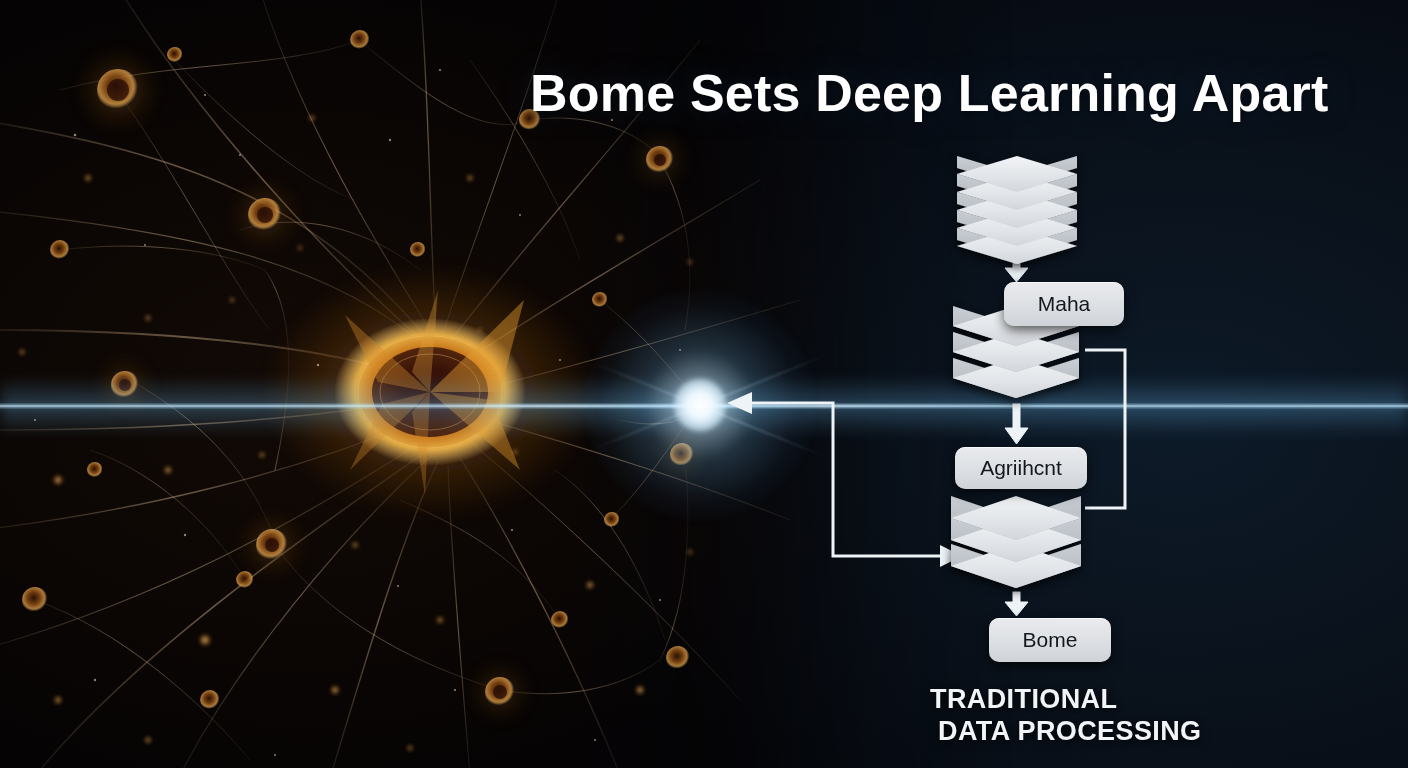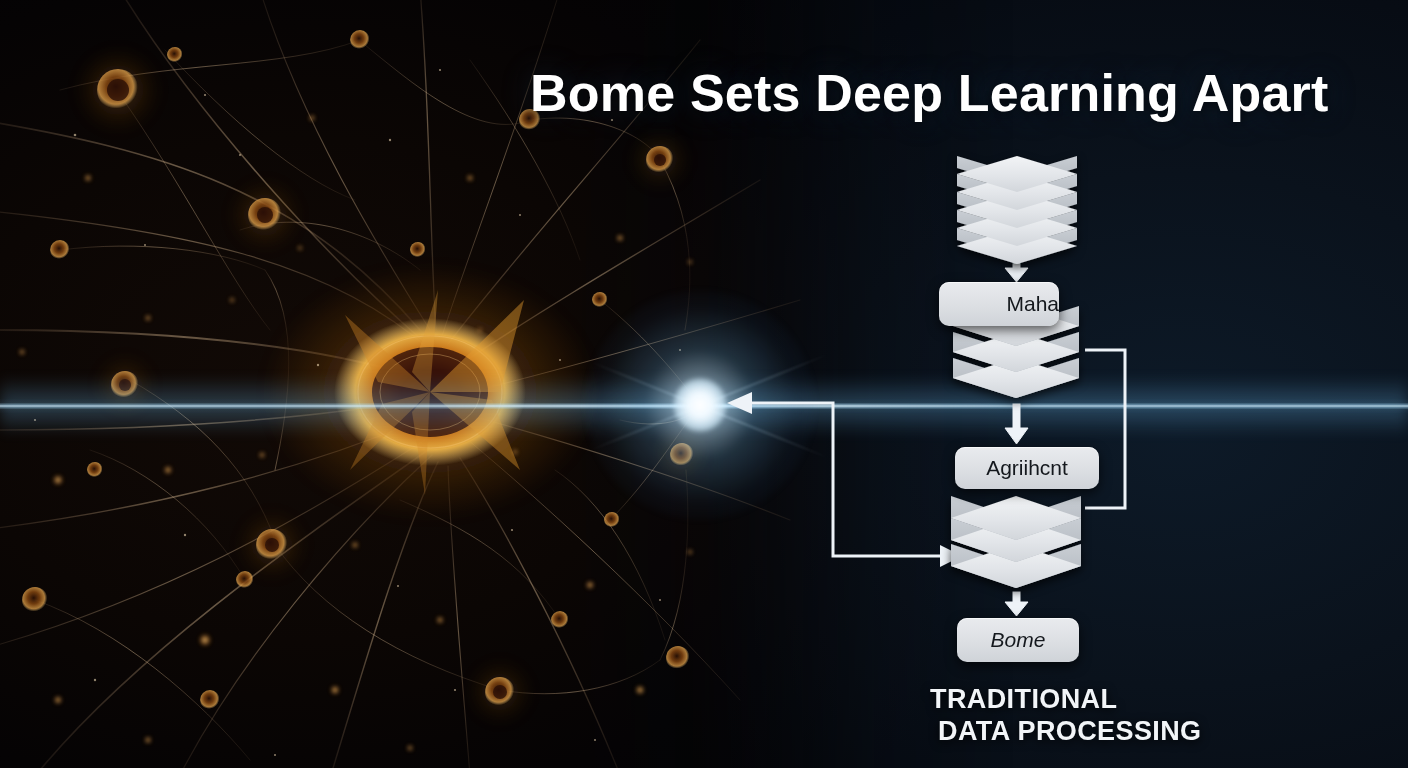--- a/index.html
+++ b/index.html
@@ -425,29 +425,29 @@
         <path d="M1016,540 L1081,518 V540 L1016,562 L951,540 V518 Z" fill="url(#plateSide)"></path>
         <path d="M1016,518 L1081,540 L1016,562 L951,540 Z" fill="url(#plateTop)"></path>
       </g>
       <g>
         <path d="M1016,518 L1081,496 V518 L1016,540 L951,518 V496 Z" fill="url(#plateSide)"></path>
         <path d="M1016,496 L1081,518 L1016,540 L951,518 Z" fill="url(#plateTop)"></path>
       </g>
     </g>
   </svg>
 
-  <div class="nodebox" style="left:939px; top:282px; width:120px; height:44px;justify-content:flex-end;">
+  <div class="nodebox" style="left:1004px; top:282px; width:120px; height:44px;">
     <span>Maha</span>
   </div>
 
-  <div class="nodebox" style="left:955px; top:447px; width:144px; height:42px;">
+  <div class="nodebox" style="left:955px; top:447px; width:132px; height:42px;">
     <span>Agriihcnt</span>
   </div>
 
-  <div class="nodebox" style="left:957px; top:618px; width:122px; height:44px;font-style:italic;">
+  <div class="nodebox" style="left:989px; top:618px; width:122px; height:44px;">
     <span>Bome</span>
   </div>
 
   <div class="title">Bome Sets Deep Learning Apart</div>
 
   <div class="caption">
     <span>TRADITIONAL</span>
     <span class="l2">DATA PROCESSING</span>
   </div>
 

